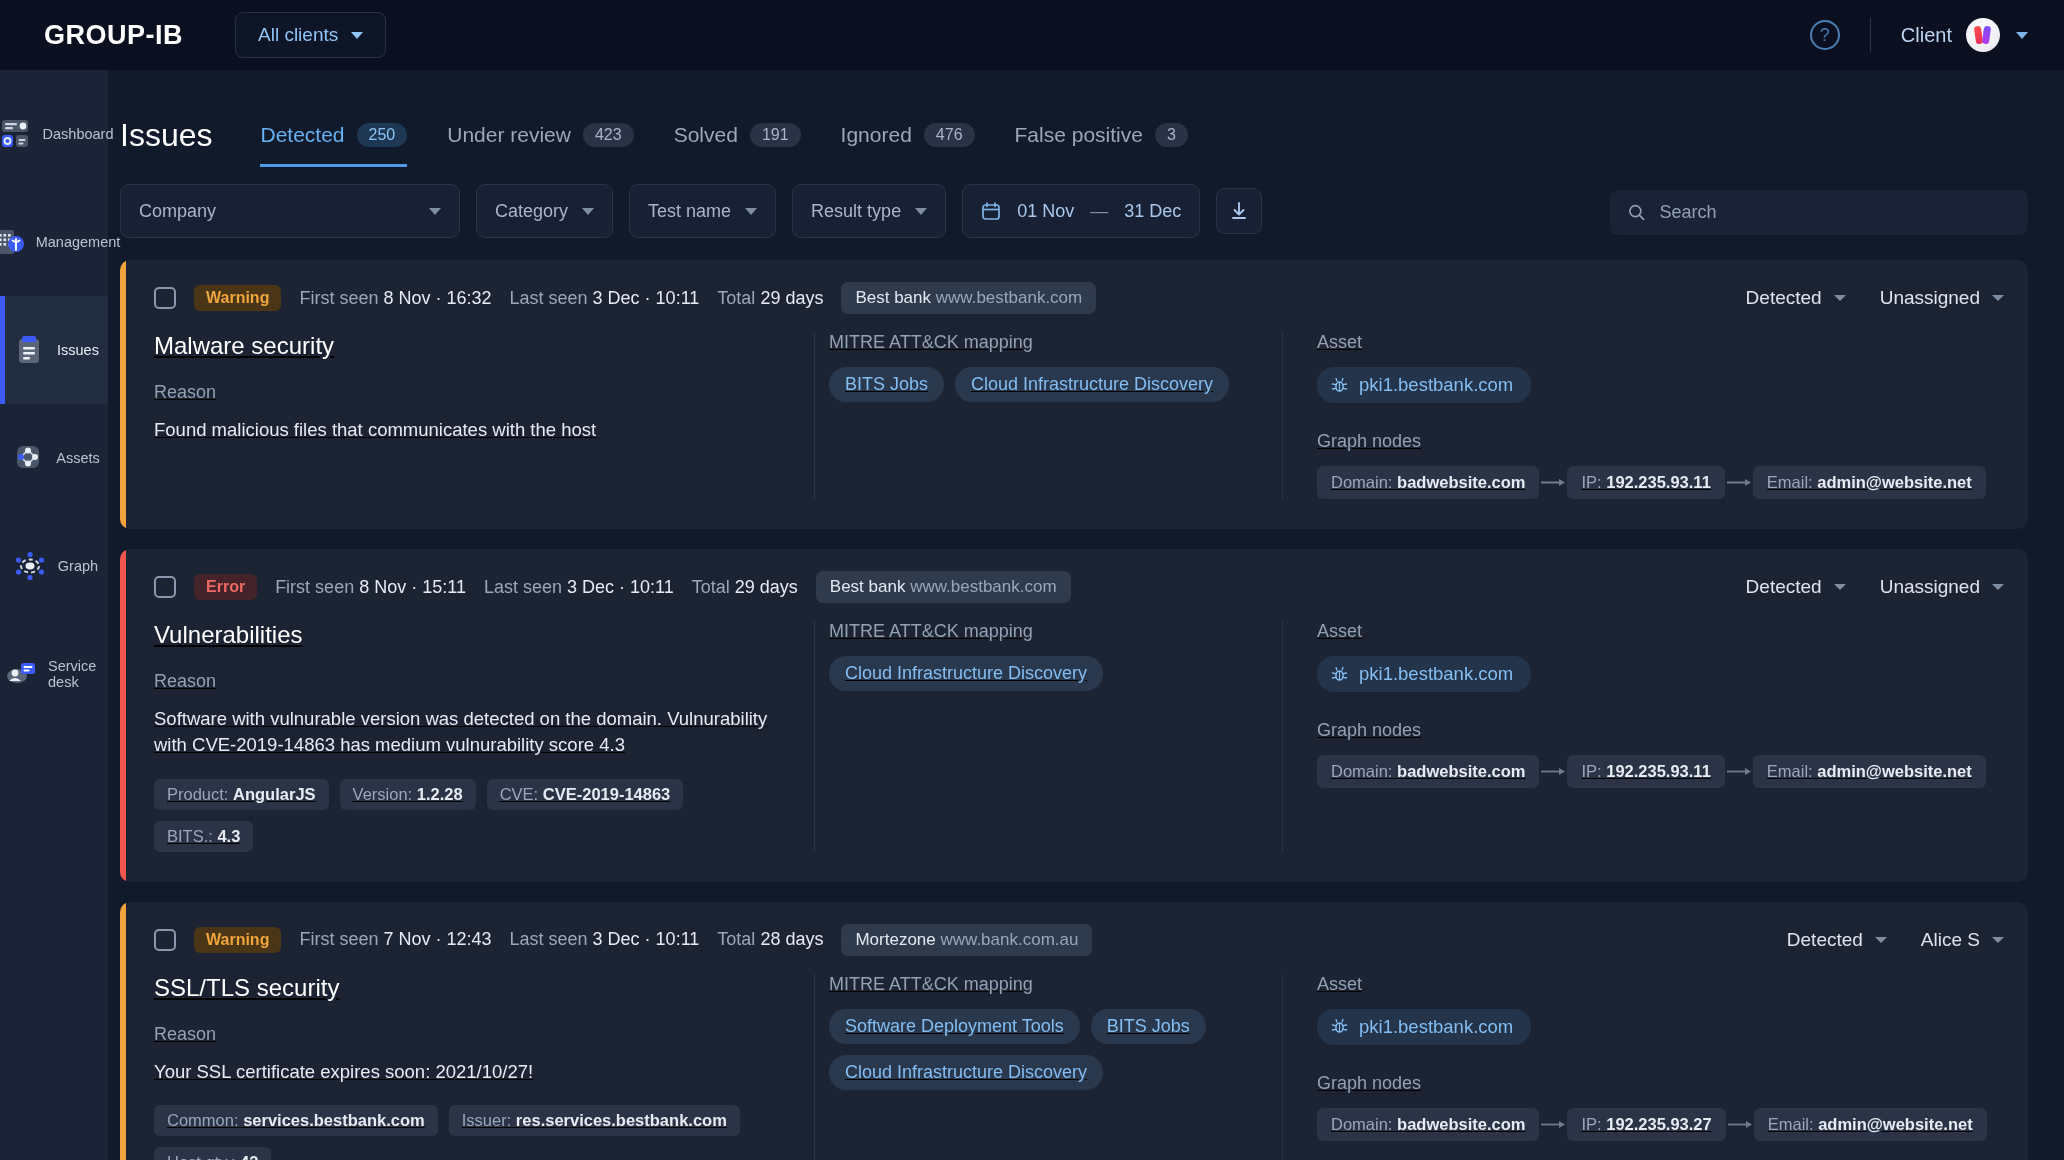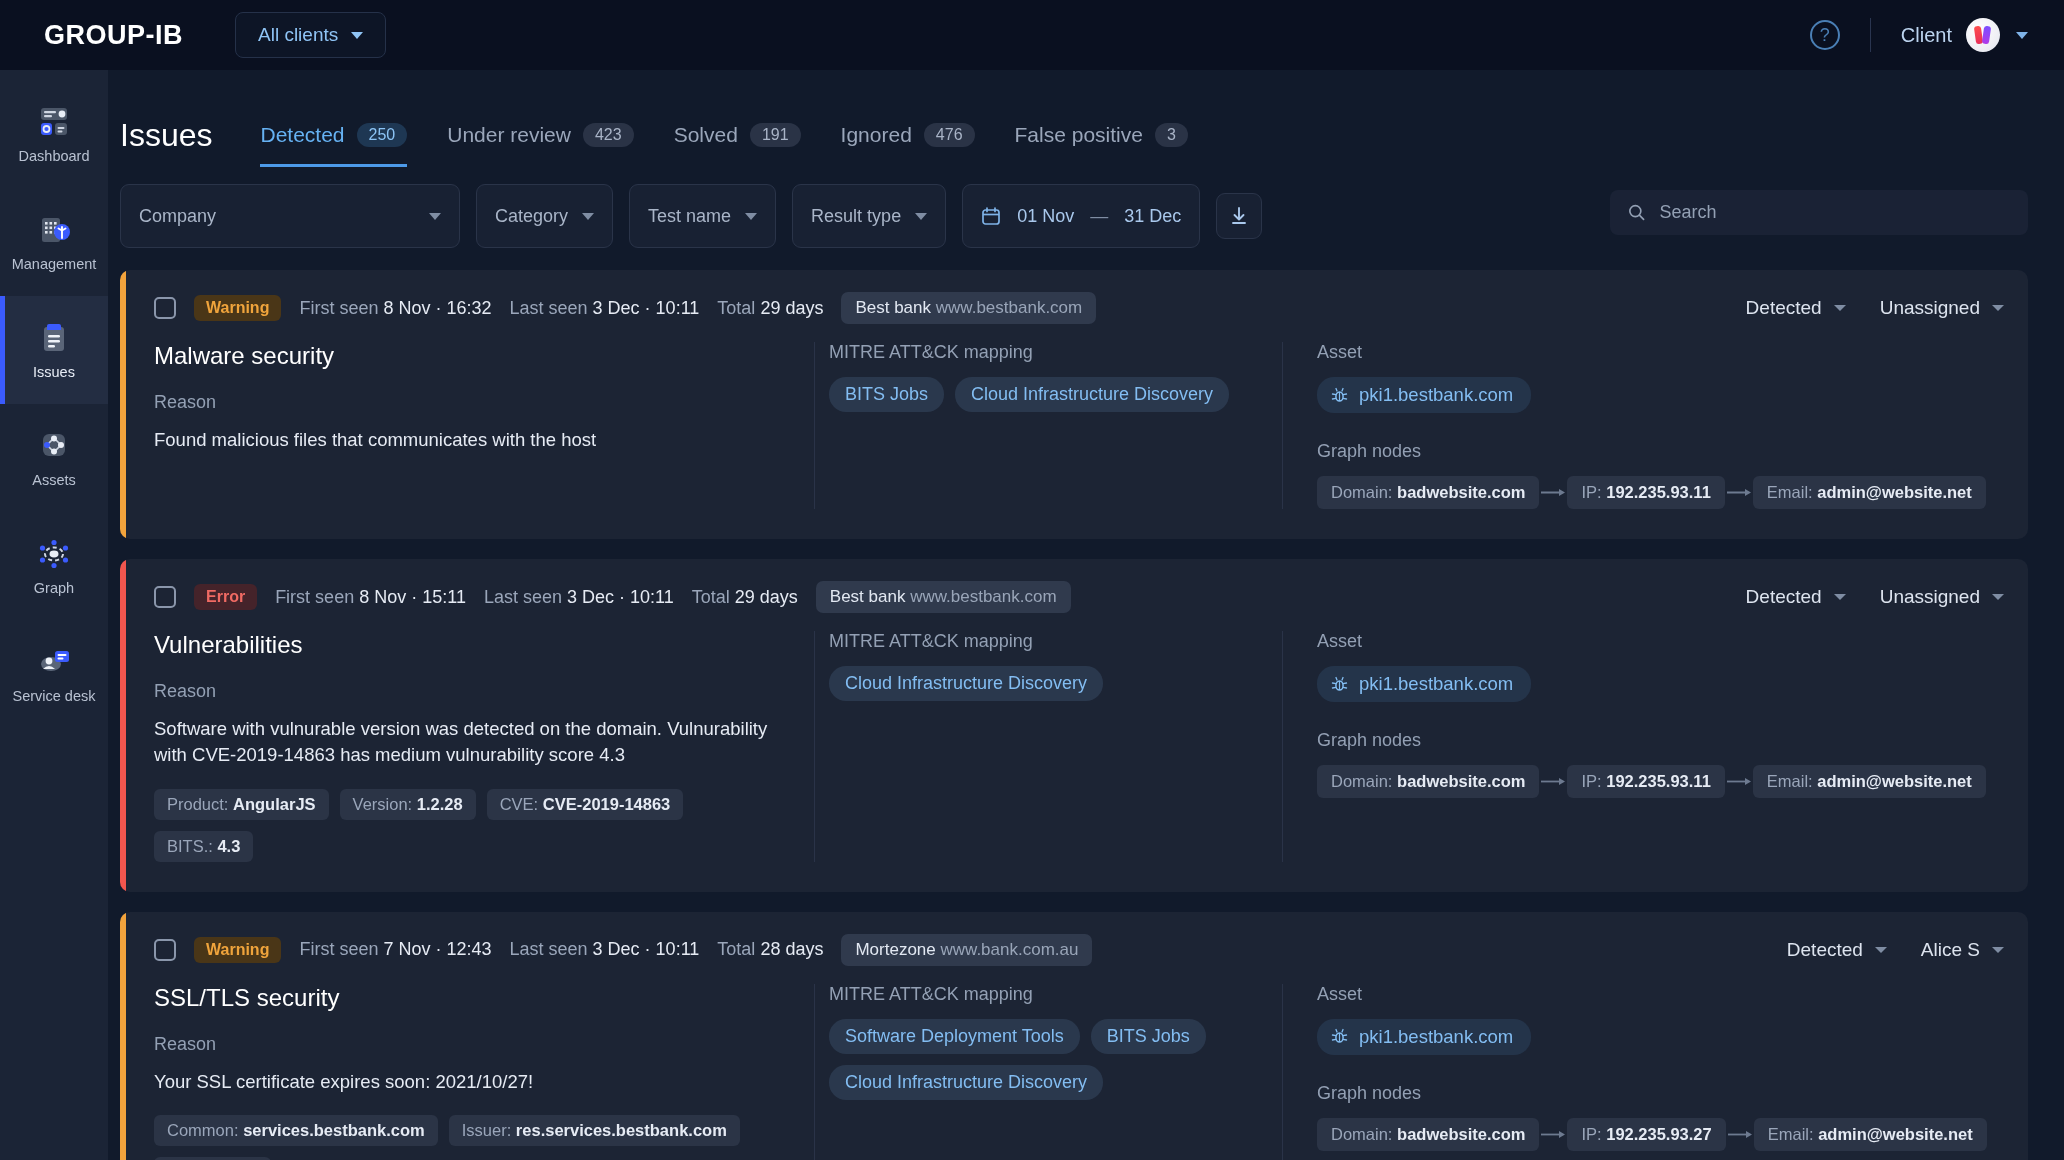--- a/index.html
+++ b/index.html
@@ -70,21 +70,21 @@
   .sidebar {
     position: absolute; top: 70px; left: 0;
     width: 108px; height: 1090px;
     background: #1b2436;
     padding-top: 10px;
     z-index: 20;
   }
   .nav-item {
     position: relative;
     height: 108px;
-    display: flex; flex-direction: column;
+    display: flex; flex-direction: row;
     align-items: center; justify-content: center;
     gap: 8px; cursor: pointer;
   }
   .nav-item.active { background: #232d42; }
   .nav-item.active::before {
     content: ""; position: absolute; left: 0; top: 0;
     width: 5px; height: 100%; background: #3b5bfd;
   }
   .nav-label { color: #b9c2d2; font-size: 14.5px; }
   .nav-item.active .nav-label { color: #e8edf6; }
@@ -133,21 +133,21 @@
     font-family: "Liberation Sans", sans-serif;
   }
   .search-box input::placeholder { color: #93a0b4; }
 
   
   .filters {
     display: flex; align-items: center; gap: 16px;
     padding-left: 12px; margin-top: 22px;
   }
   .filter {
-    height: 64px; border: 1px solid #2a3449; border-radius: 9px;
+    height: 54px; border: 1px solid #2a3449; border-radius: 9px;
     background: #182133;
     display: flex; align-items: center; gap: 14px;
     padding: 0 18px; color: #a9b5c8; font-size: 18px; cursor: pointer;
   }
   .filter.wide { width: 340px; justify-content: space-between; }
   .filter .caret { color: #7f8da3; }
   .filter.date { color: #a9c8ec; gap: 16px; }
   .date-dash { color: #7f8da3; }
   .icon-btn {
     width: 46px; height: 46px; border: 1px solid #2a3449; border-radius: 9px;
@@ -184,21 +184,21 @@
   .meta b { color: #e6ebf4; font-weight: normal; }
   .org-chip {
     background: #303a4d; border-radius: 7px; padding: 6px 14px; font-size: 17px;
     color: #e2e8f2;
   }
   .org-chip .url { color: #99a5b8; }
   .card-top-right { margin-left: auto; display: flex; align-items: center; gap: 34px; }
   .dd { display: flex; align-items: center; gap: 12px; color: #dde4ef; font-size: 19px; cursor: pointer; }
   .dd .caret { color: #7f8da3; border-top-width: 6px; }
 
-  .card-body { display: flex; padding: 18px 24px 30px 34px; }
+  .card-body { display: flex; padding: 18px 24px 30px 34px; text-decoration: underline; }
   .col-left { width: 660px; padding-right: 24px; }
   .col-mid  { width: 468px; padding-left: 14px; border-left: 1px solid #2a3348; }
   .col-right{ flex: 1; padding-left: 34px; border-left: 1px solid #2a3348; }
 
   .issue-title { color: #ffffff; font-size: 24px; margin-bottom: 22px; }
   .sub-label { color: #93a0b4; font-size: 18px; margin-bottom: 14px; }
   .reason-text { color: #e6ebf4; font-size: 18.5px; line-height: 1.42; }
   .attr-row { display: flex; flex-wrap: wrap; gap: 11px; margin-top: 20px; }
   .attr-chip {
     background: #2b3446; border-radius: 6px; padding: 6px 13px;

